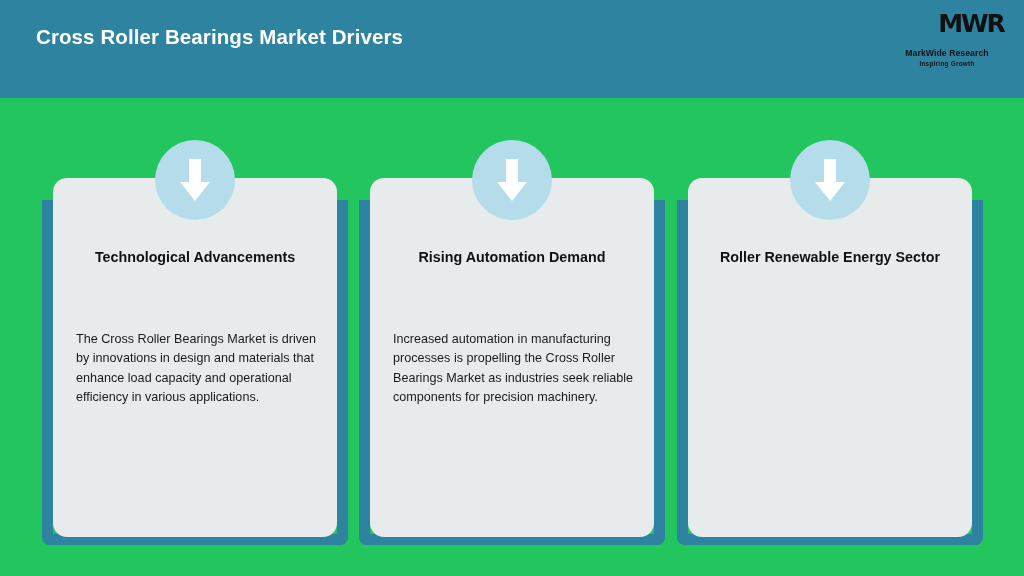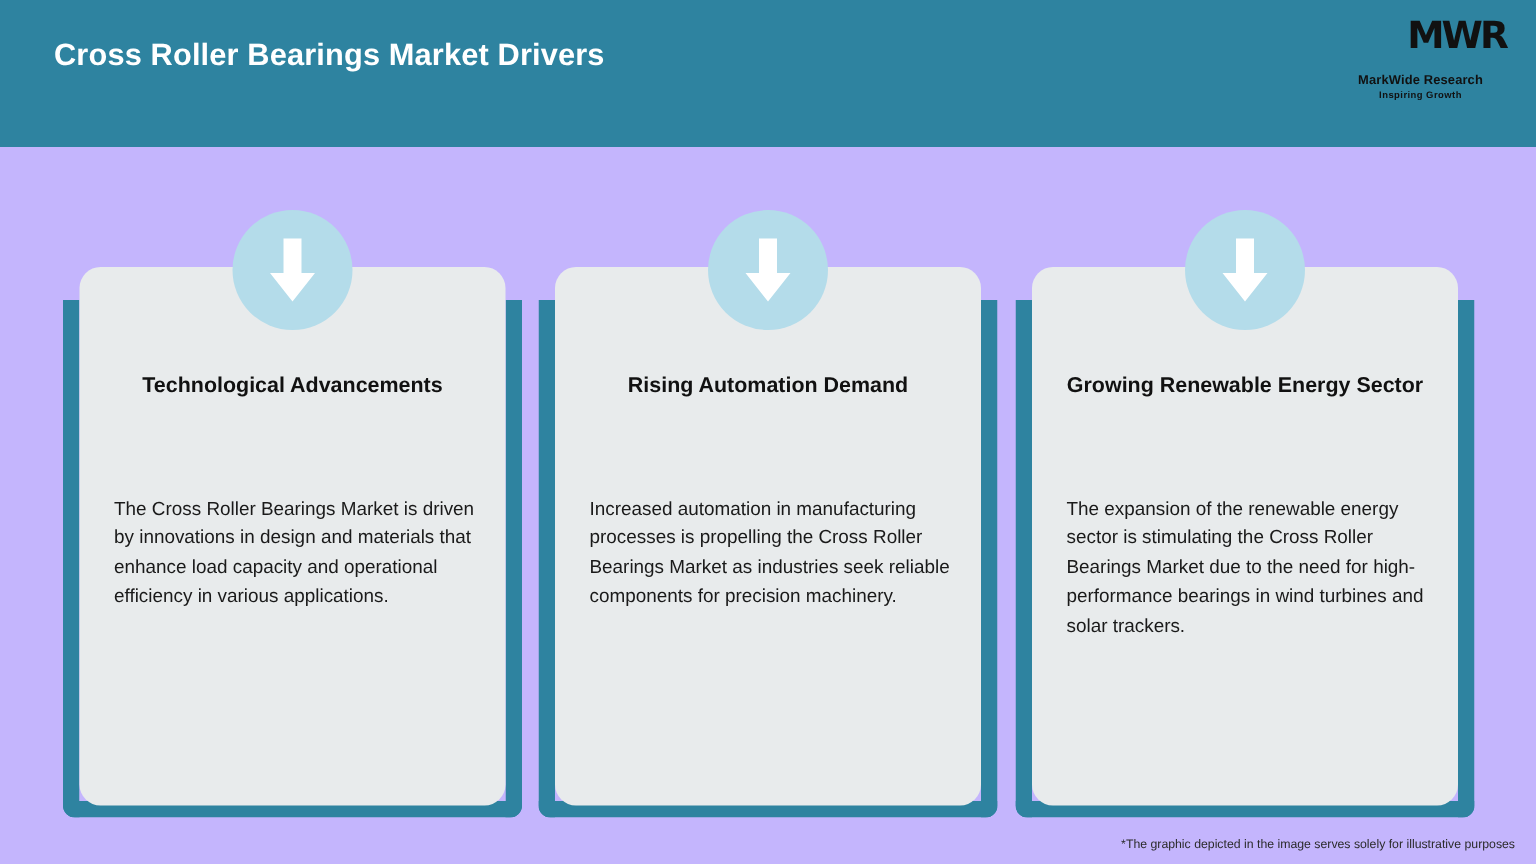--- a/index.html
+++ b/index.html
@@ -9,21 +9,21 @@
     height: 576px;
     background: #ffffff;
     font-family: "Liberation Sans", sans-serif;
     overflow: hidden;
   }
 
   .page {
     position: relative;
     width: 1024px;
     height: 576px;
-    background: #c4b5fd;
+    background: #22c55e;
   }
 
   
   .header {
     position: absolute;
     left: 0; top: 0;
     width: 1024px;
     height: 98px;
     background: #2E83A0;
   }
@@ -217,27 +217,25 @@
       <div class="badge">
         <svg width="34" height="46" viewBox="0 0 34 46" aria-hidden="true">
           <path d="M11 2 H23 V25 H32 L17 44 L2 25 H11 Z" fill="#ffffff"></path>
         </svg>
       </div>
     </div>
 
     <div class="card-slot slot-3">
       <div class="frame"></div>
       <div class="card">
-        <div class="card-heading">Growing Renewable Energy Sector</div>
-        <div class="card-body">The expansion of the renewable energy sector is stimulating the Cross Roller Bearings Market due to the need for high-performance bearings in wind turbines and solar trackers.</div>
+        <div class="card-heading">Roller Renewable Energy Sector</div>
       </div>
       <div class="badge">
         <svg width="34" height="46" viewBox="0 0 34 46" aria-hidden="true">
           <path d="M11 2 H23 V25 H32 L17 44 L2 25 H11 Z" fill="#ffffff"></path>
         </svg>
       </div>
     </div>
 
   </div>
 
-  <div class="disclaimer">*The graphic depicted in the image serves solely for illustrative purposes</div>
 
 </div>
 
 </body></html>

